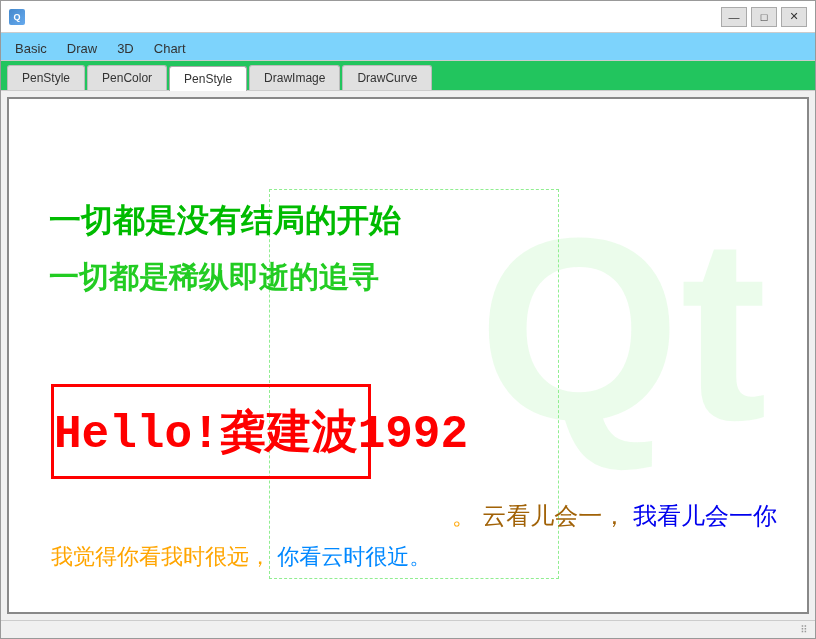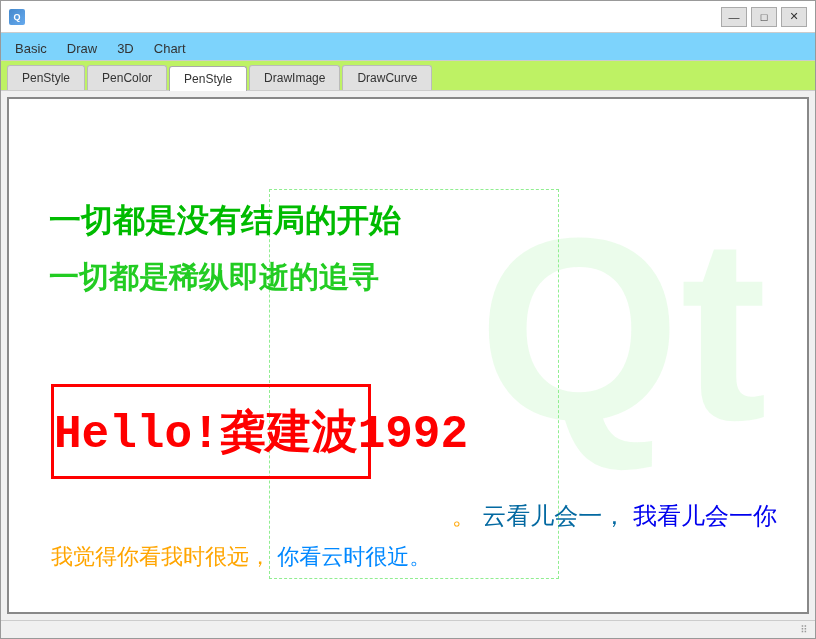--- a/index.html
+++ b/index.html
@@ -85,21 +85,21 @@
 
     .menu-item {
       padding: 4px 10px;
       font-size: 13px;
       color: #333;
       cursor: pointer;
       border-radius: 3px;
     }
 
     .tab-bar {
-      background: #bef264;
+      background: #22c55e;
       height: 30px;
       display: flex;
       align-items: flex-end;
       padding: 0 6px;
       border-bottom: 1px solid #ccc;
     }
 
     .tab {
       padding: 5px 14px;
       font-size: 12px;
@@ -222,21 +222,21 @@
     .text-line-bottom-1 {
       position: absolute;
       bottom: 80px;
       right: 30px;
       font-size: 24px;
       font-family: Arial, 'SimHei', sans-serif;
       white-space: nowrap;
     }
 
     .dot-orange { color: orange; }
-    .cloud-green { color: #0369a1; }
+    .cloud-green { color: #a16207; }
     .me-blue { color: #0000ee; }
 
     .text-line-bottom-2 {
       position: absolute;
       bottom: 40px;
       left: 42px;
       font-size: 22px;
       font-family: Arial, 'SimHei', sans-serif;
       white-space: nowrap;
     }

